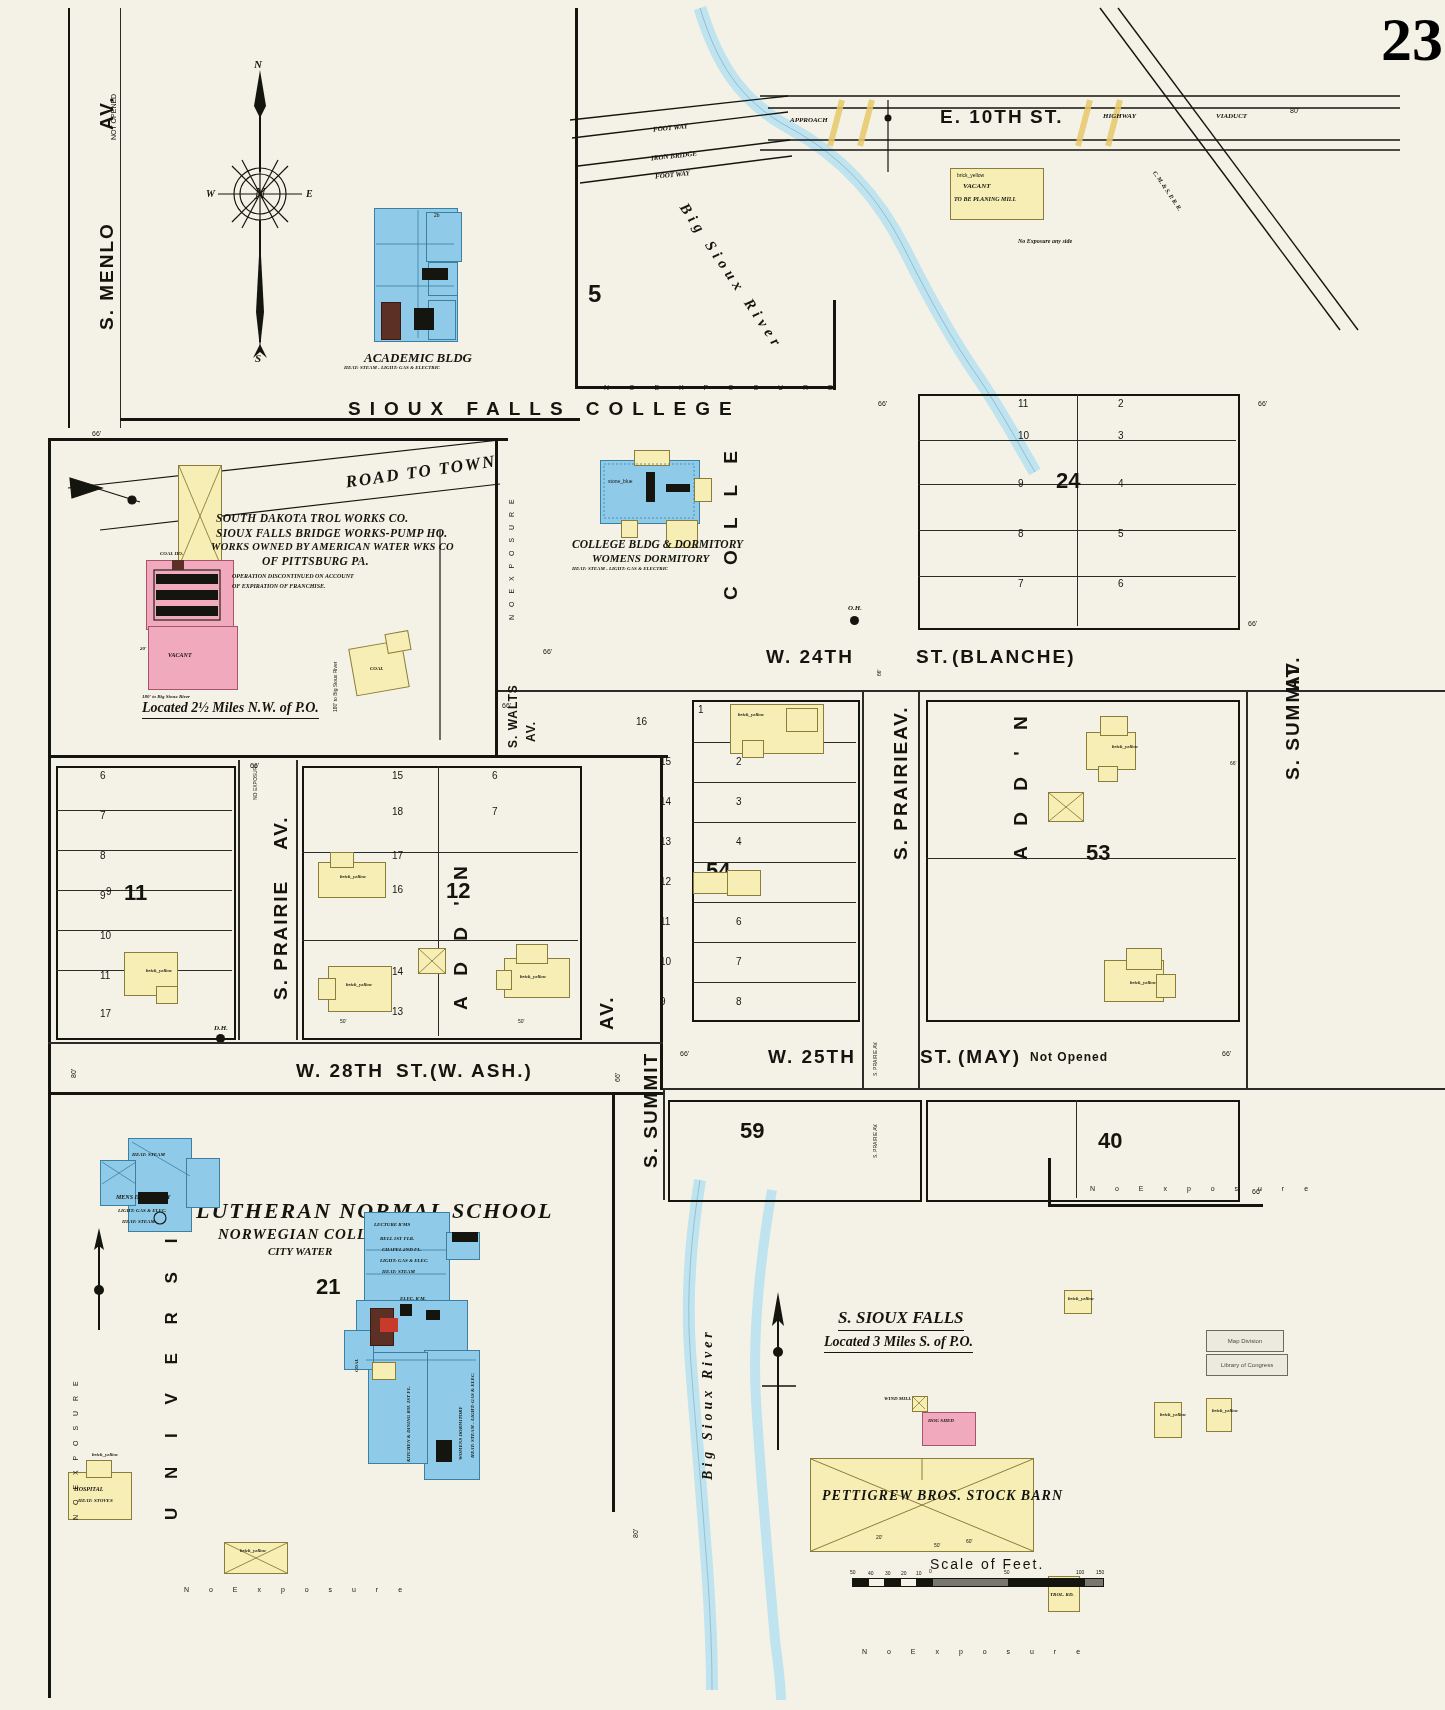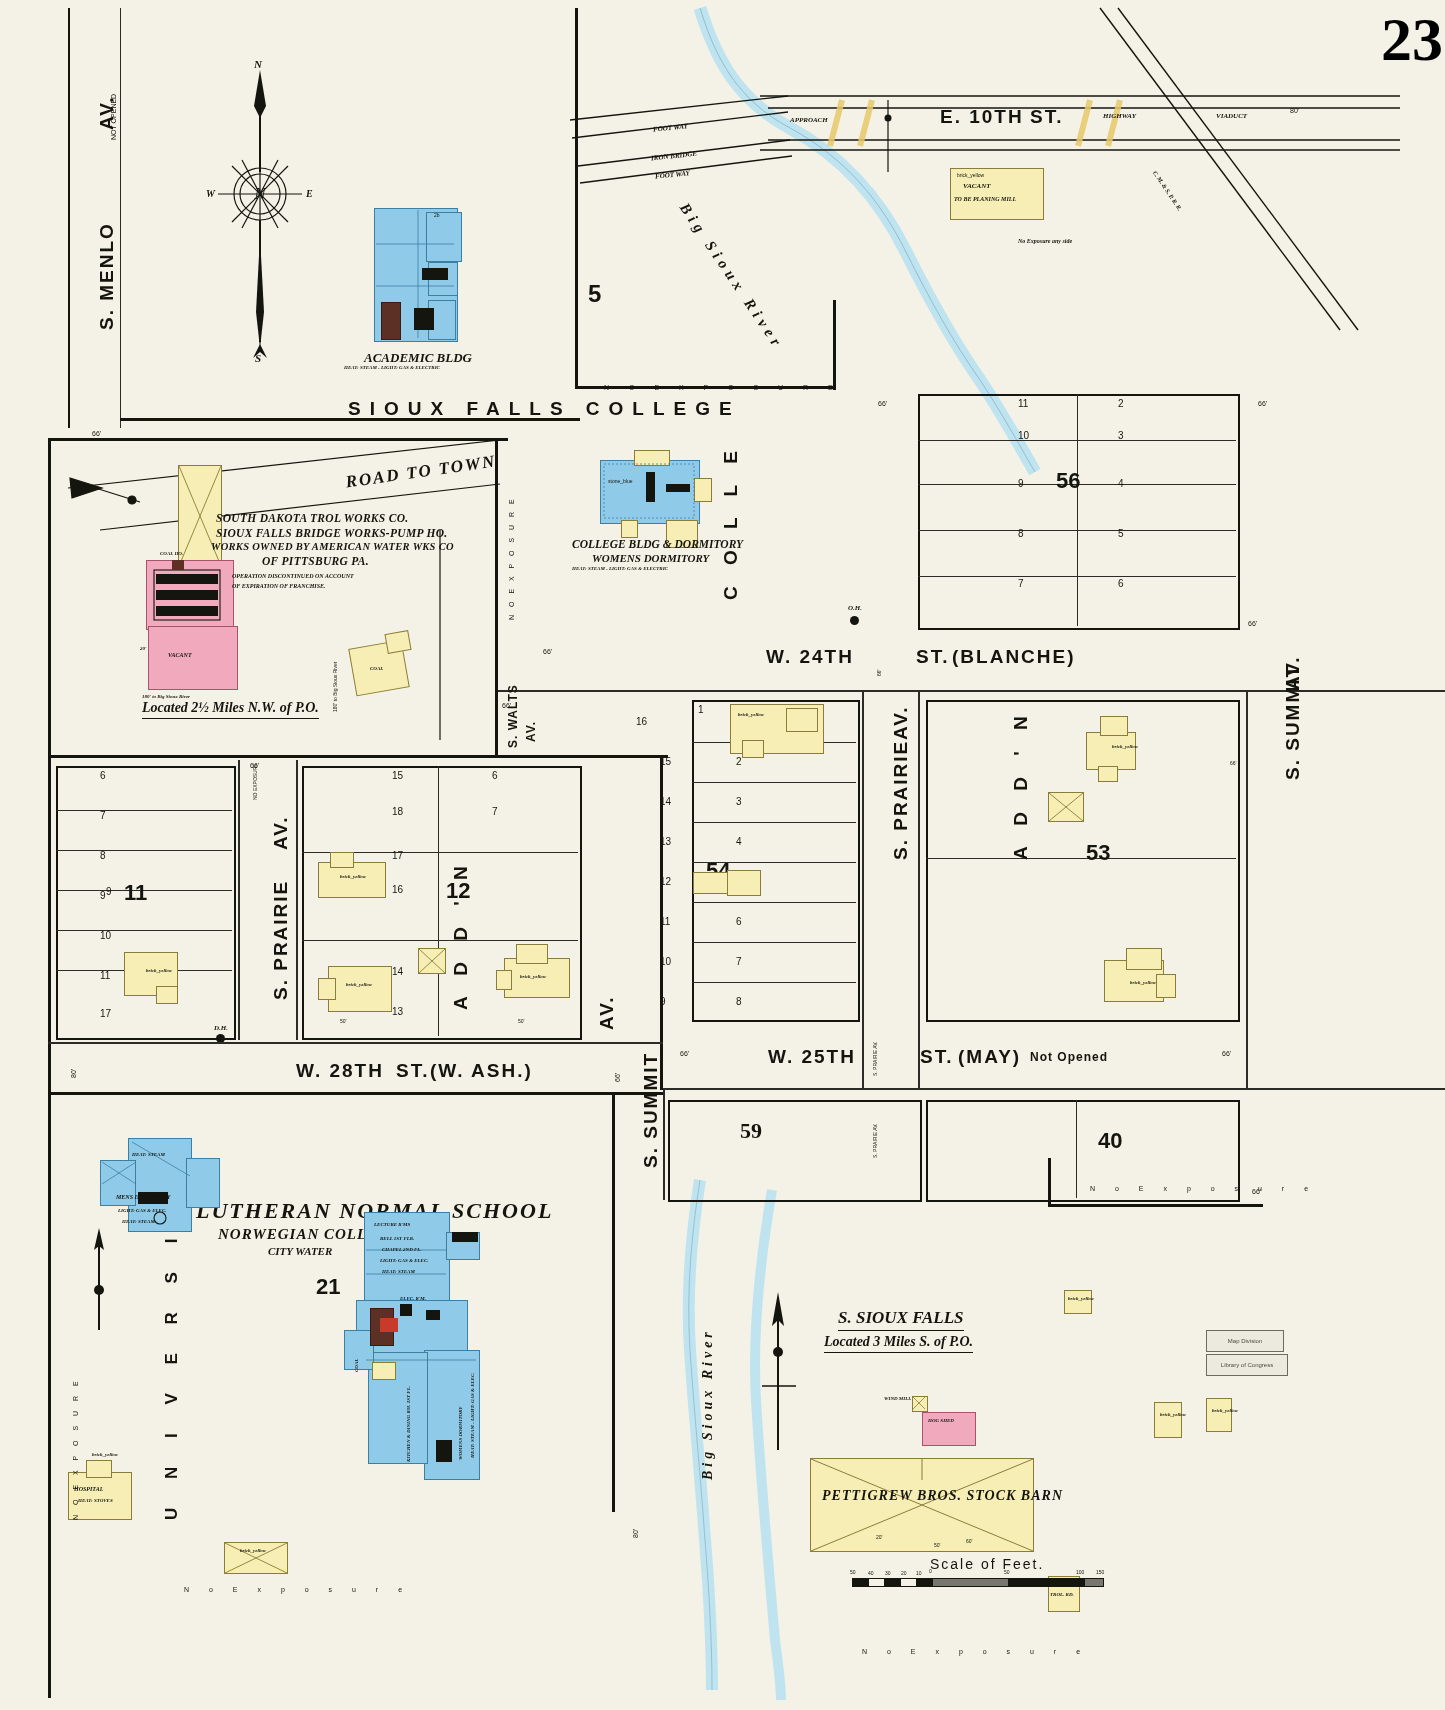--- a/index.html
+++ b/index.html
@@ -241,21 +241,21 @@
   <div class="t micro hand" style="left:572px;top:566px;">HEAT: STEAM - LIGHT: GAS &amp; ELECTRIC</div>
 
   <div class="t st-name vert" style="left:720px;top:600px;transform:rotate(-90deg);letter-spacing:8px;">C O L L E</div>
 
   <div class="blk" style="left:918px;top:394px;width:318px;height:232px;"></div>
   <div class="ln" style="left:918px;top:440px;width:318px;height:1px;"></div>
   <div class="ln" style="left:918px;top:484px;width:318px;height:1px;"></div>
   <div class="ln" style="left:918px;top:530px;width:318px;height:1px;"></div>
   <div class="ln" style="left:918px;top:576px;width:318px;height:1px;"></div>
   <div class="ln" style="left:1077px;top:394px;width:1px;height:232px;"></div>
-  <div class="t blknum" style="left:1056px;top:468px;">56</div>
+  <div class="t blknum" style="left:1056px;top:468px;">24</div>
   <div class="t lotnum" style="left:1018px;top:398px;">11</div>
   <div class="t lotnum" style="left:1118px;top:398px;">2</div>
   <div class="t lotnum" style="left:1018px;top:430px;">10</div>
   <div class="t lotnum" style="left:1118px;top:430px;">3</div>
   <div class="t lotnum" style="left:1018px;top:478px;">9</div>
   <div class="t lotnum" style="left:1118px;top:478px;">4</div>
   <div class="t lotnum" style="left:1018px;top:528px;">8</div>
   <div class="t lotnum" style="left:1118px;top:528px;">5</div>
   <div class="t lotnum" style="left:1018px;top:578px;">7</div>
   <div class="t lotnum" style="left:1118px;top:578px;">6</div>
@@ -414,21 +414,21 @@
   <div class="t st-sub vert" style="left:524px;top:742px;transform:rotate(-90deg);">AV.</div>
   <div class="t tiny" style="left:502px;top:702px;">66'</div>
 
   <div class="ln thick" style="left:612px;top:1092px;width:3px;height:420px;"></div>
   <div class="ln" style="left:663px;top:1090px;width:1.5px;height:110px;"></div>
   <div class="t st-name vert" style="left:640px;top:1168px;transform:rotate(-90deg);">S. SUMMIT</div>
   <div class="t st-name vert" style="left:596px;top:1030px;transform:rotate(-90deg);">AV.</div>
   <div class="t tiny vert" style="left:632px;top:1538px;transform:rotate(-90deg);">80'</div>
 
   <div class="blk" style="left:668px;top:1100px;width:250px;height:98px;"></div>
-  <div class="t blknum" style="left:740px;top:1118px;font-family:Liberation Serif, serif;">59</div>
+  <div class="t blknum" style="left:740px;top:1118px;">59</div>
   <div class="blk" style="left:926px;top:1100px;width:310px;height:98px;"></div>
   <div class="ln" style="left:1076px;top:1100px;width:1px;height:98px;"></div>
   <div class="t blknum" style="left:1098px;top:1128px;">40</div>
   <div class="ln thick" style="left:1048px;top:1158px;width:3px;height:48px;"></div>
   <div class="ln thick" style="left:1048px;top:1204px;width:215px;height:3px;"></div>
   <div class="t tiny spaced" style="left:1090px;top:1185px;">N o   E x p o s u r e</div>
   <div class="t tiny" style="left:1252px;top:1188px;">66'</div>
   <div class="t micro vert" style="left:872px;top:1158px;transform:rotate(-90deg);">S. PRAIRIE  AV.</div>
 
   <div class="ln thick" style="left:48px;top:1098px;width:3px;height:600px;"></div>

